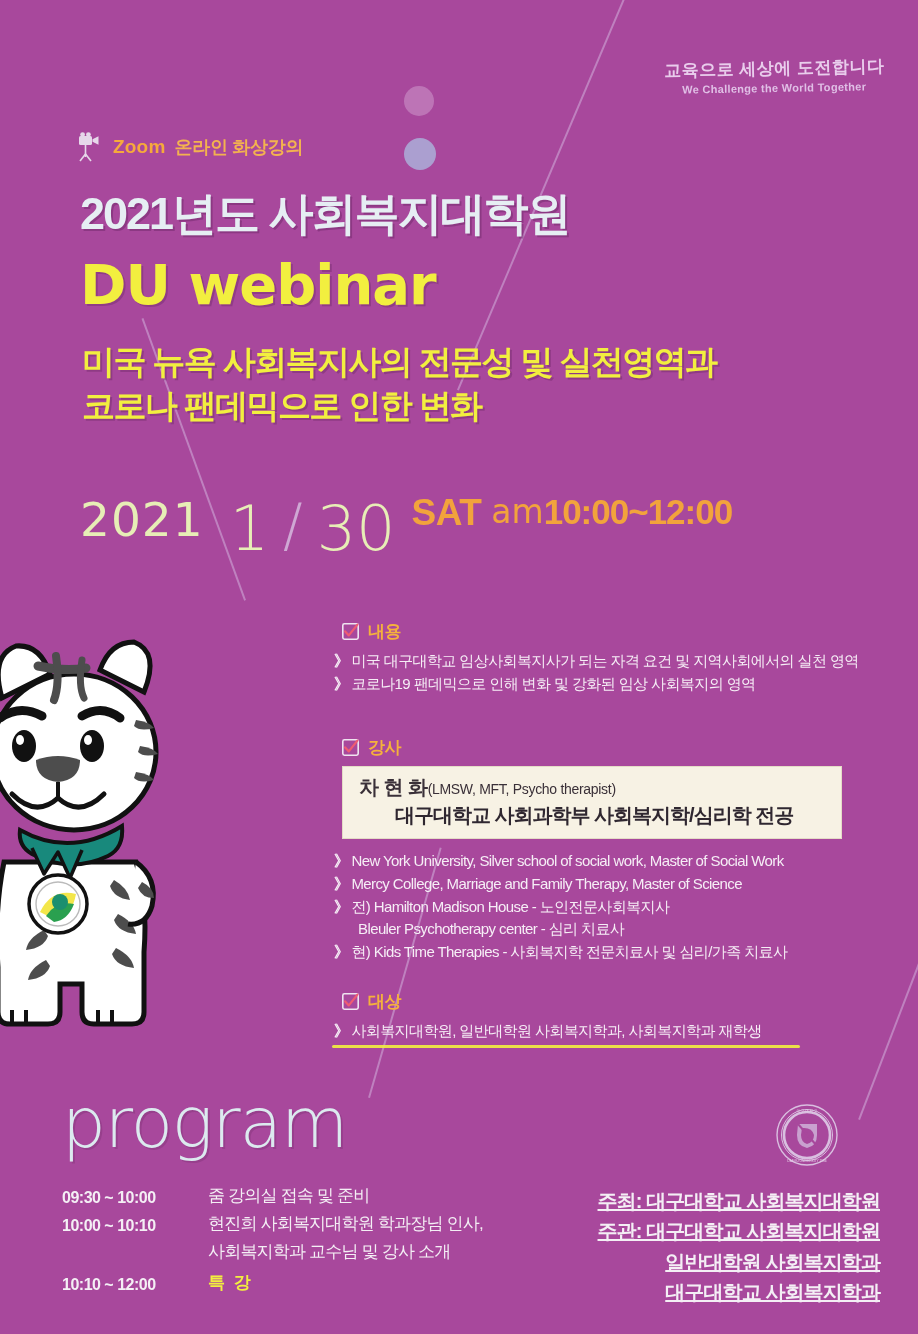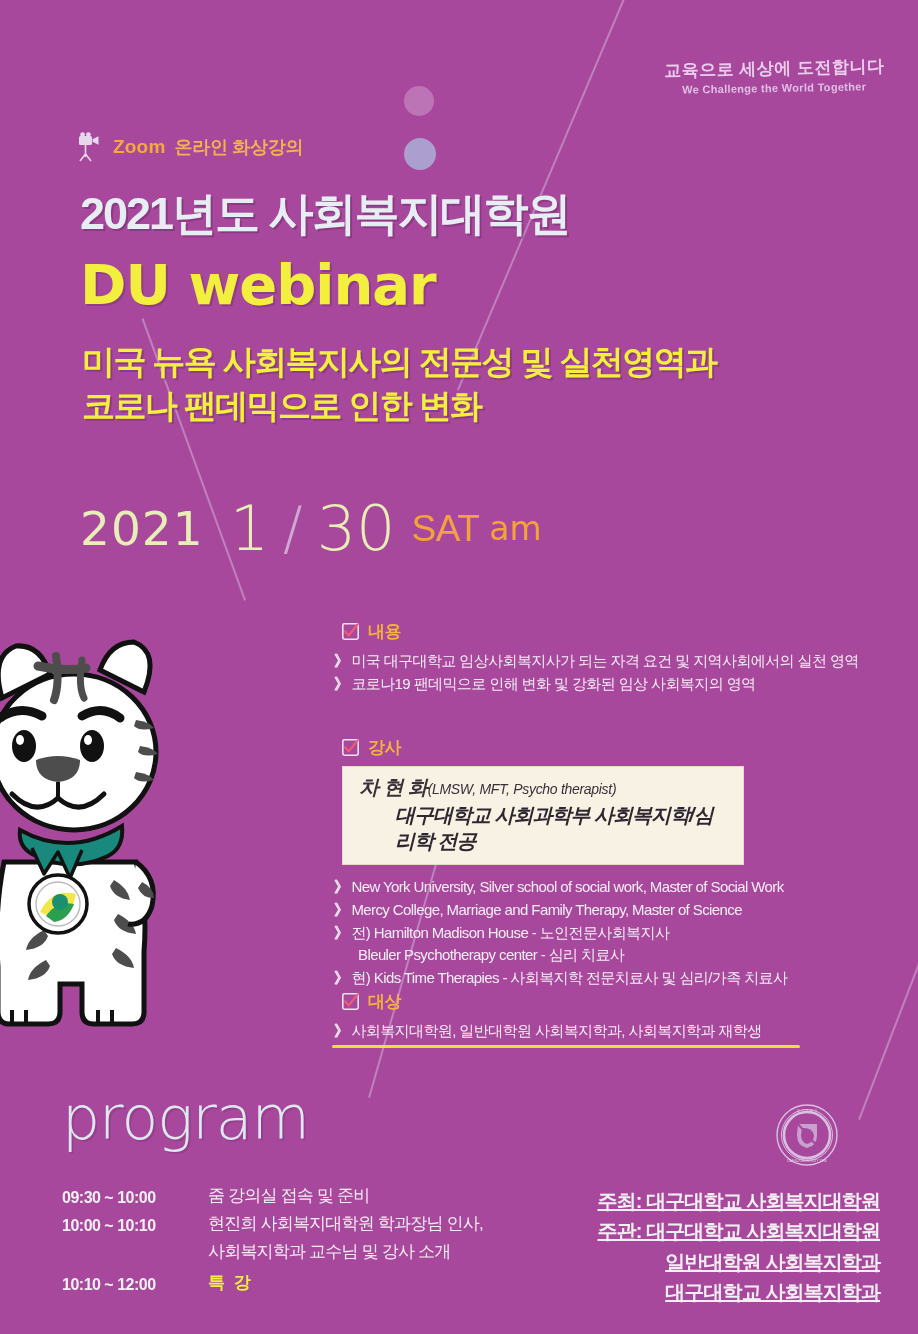--- a/index.html
+++ b/index.html
@@ -81,41 +81,41 @@
     position:absolute; left:82px; top:340px;
     font-size:33px; font-weight:800;
     color:#f2ef3f; line-height:1.32; letter-spacing:-1.6px;
     text-shadow:2px 2px 0 rgba(90,30,85,.32);
   }
   .h-sub div{ white-space:nowrap; }
 
   
   .date-row{
     position:absolute; left:80px; top:492px;
-    display:flex; align-items:center; gap:0;
+    display:flex; align-items:flex-start; gap:0;
     white-space:nowrap;
   }
   .d-year{
     font-size:47px; font-weight:400; color:#e7eeb6;
     letter-spacing:1px; font-family:"DejaVu Sans", sans-serif;
   }
   .d-month{
     font-size:62px; font-weight:300; color:#e7eeb6;
     margin-left:26px; font-family:"DejaVu Sans", sans-serif;
   }
   .d-sep{
     font-size:58px; font-weight:300; color:#cfa8d4;
     margin:0 14px; font-family:"DejaVu Sans", sans-serif;
   }
   .d-day{
     font-size:62px; font-weight:300; color:#e7eeb6;
     font-family:"DejaVu Sans", sans-serif;
   }
   .d-sat{
-    font-size:37px; font-weight:400; color:#f2a33c;
+    font-size:37px; font-weight:700; color:#f2a33c;
     margin-left:16px; letter-spacing:-.5px;
   }
   .d-am{
     font-size:33px; font-weight:400; color:#f2a33c;
     margin-left:10px; font-family:"DejaVu Sans", sans-serif;
   }
   .d-time{
     font-size:35px; font-weight:800; color:#f2a33c;
     letter-spacing:-1px;
   }
@@ -138,23 +138,22 @@
     font-size:15px; color:#f6eef6; line-height:1.52;
     letter-spacing:-.6px; white-space:nowrap;
     display:flex; gap:3px;
   }
   .bullet .mk{ color:#f7eff7; font-weight:700; }
   .bullet.indent{ padding-left:24px; }
 
   
   .speaker-card{
     background:#f7f2e4; border:1px solid #e4dcc6;
-    padding:8px 14px 10px 16px; width:402px;
+    padding:8px 14px 10px 16px; width:500px;
     margin-bottom:11px;
-    font-style:italic;
   }
   .sp-name{
     font-size:20px; font-weight:800; color:#3a3038;
     letter-spacing:-.5px; line-height:1.25;
     display:flex; align-items:baseline;
   }
   .sp-cred{
     font-size:14px; font-weight:400; color:#3a3038;
     letter-spacing:-.3px;
   }
@@ -163,21 +162,21 @@
     letter-spacing:-1px; line-height:1.3; margin-top:2px;padding-left:36px;
   }
   .underline-yellow{
     position:absolute; height:3px;
     background:#f2ef3f; opacity:.9; border-radius:2px;
   }
 
   
   .program-title{
     position:absolute; left:62px; top:1083px;
-    font-size:60px; font-weight:300; color:#dceaef;
+    font-size:69px; font-weight:300; color:#dceaef;
     letter-spacing:-1px; font-family:"DejaVu Sans", sans-serif;
     text-shadow:2px 2px 0 rgba(90,30,85,.22);
   }
   .sched{ position:absolute; left:62px; top:1184px; }
   .sched-row{
     display:flex; align-items:flex-end;
     margin-bottom:5px; white-space:nowrap;
   }
   .sched-time{
     font-size:16px; font-weight:800; color:#f4eff5;
@@ -246,20 +245,21 @@
     <div>코로나 팬데믹으로 인한 변화</div>
   </div>
 
   <div class="date-row">
     <span class="d-year">2021</span>
     <span class="d-month">1</span>
     <span class="d-sep">/</span>
     <span class="d-day">30</span>
     <span class="d-sat">SAT</span>
     <span class="d-am">am</span>
+    <span class="d-time">10:00~12:00</span>
   </div>
 
   <div class="section" style="top:620px;">
     <div class="sec-head">
       <span class="chk">
         <svg viewBox="0 0 17 17" width="17" height="17">
           <rect x="0.8" y="0.8" width="15.4" height="15.4" rx="1.6" fill="none" stroke="#efe4f0" stroke-width="1.6"></rect>
           <path d="M3.2 8.4 L6.8 12.4 L15.4 1.6" fill="none" stroke="#ef5b72" stroke-width="2.2" stroke-linecap="round" stroke-linejoin="round"></path>
         </svg>
       </span>

